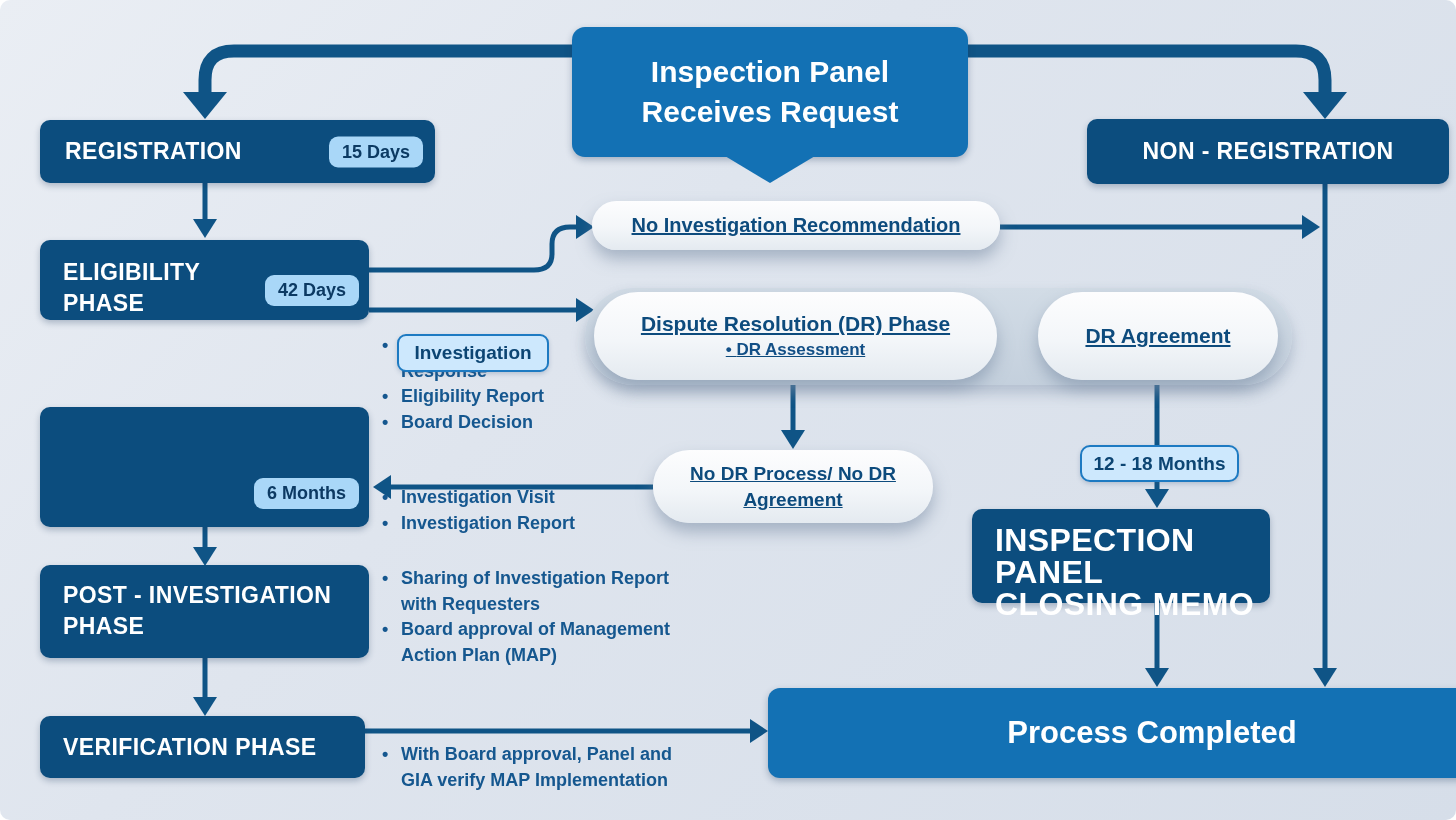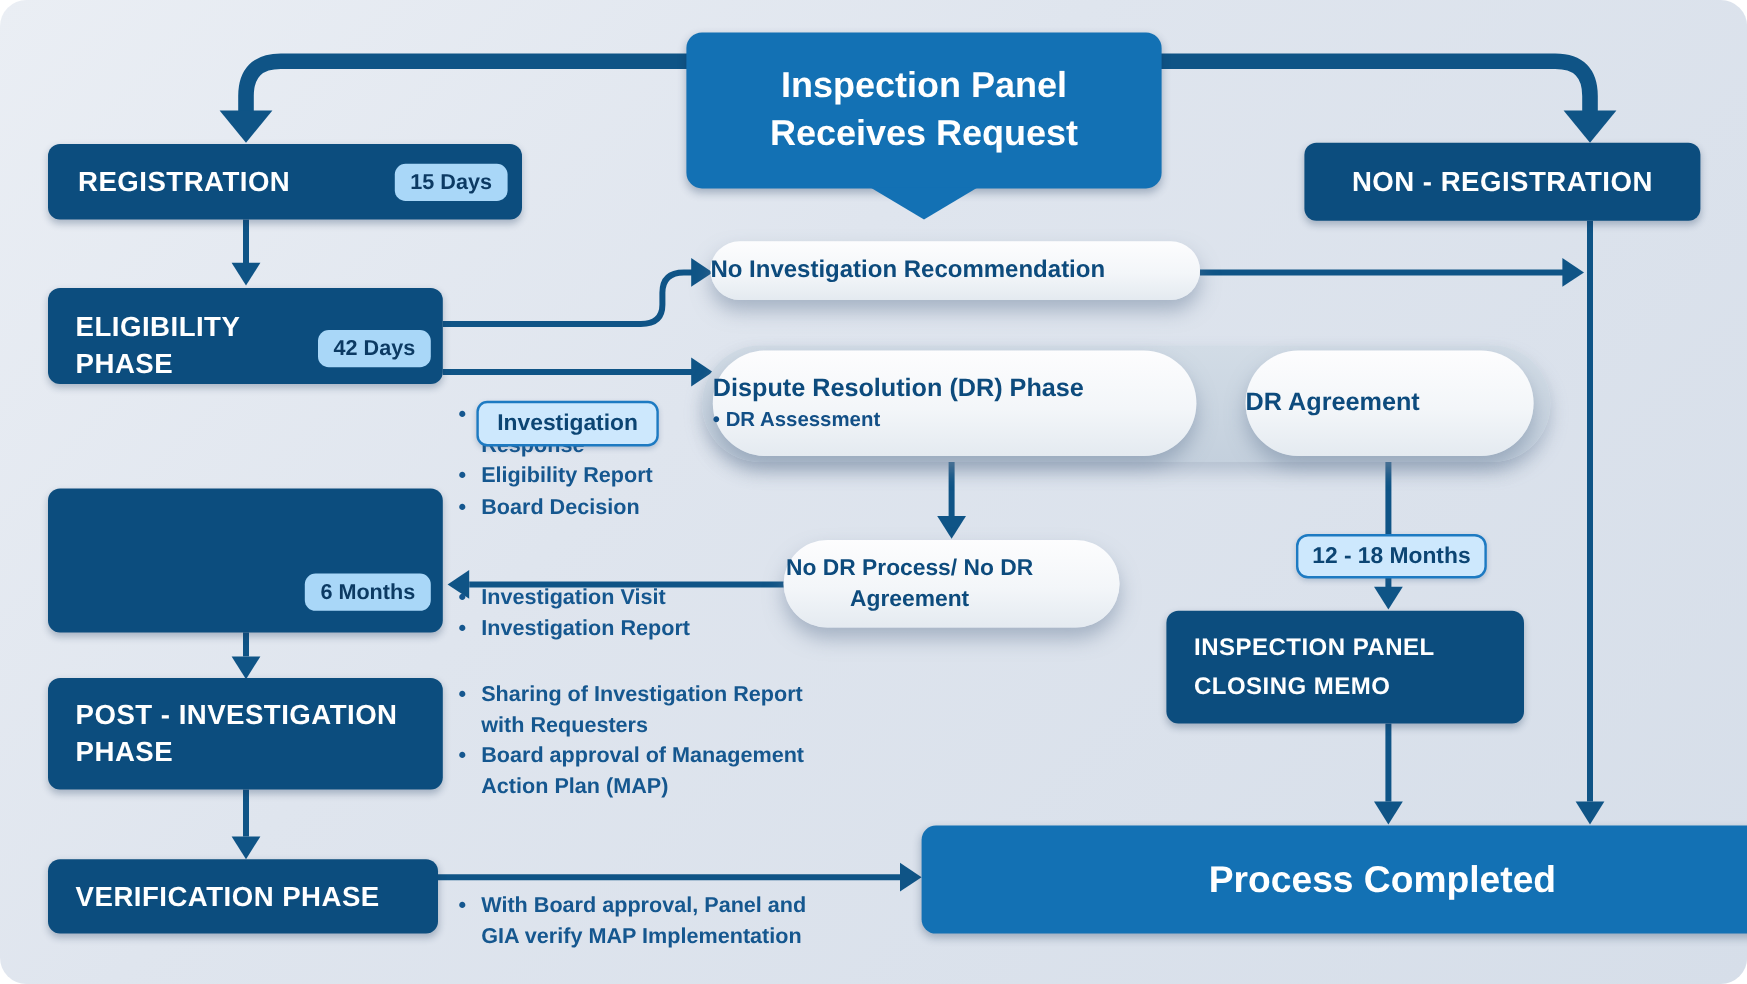--- a/index.html
+++ b/index.html
@@ -1,19 +1,19 @@
 <!DOCTYPE html>
 <html><head>
 <meta charset="utf-8">
 <style>
   html,body{margin:0;padding:0;background:#ffffff;}
   body{font-family:"Liberation Sans","DejaVu Sans",sans-serif;}
   #canvas{
     position:relative;width:1456px;height:820px;overflow:hidden;
-    border-radius:22px;
+    border-radius:10px;
     background:linear-gradient(135deg,#eaeef4 0%,#dfe5ee 40%,#d6dee9 100%);
   }
   svg.connectors{position:absolute;left:0;top:0;z-index:1;}
 
   .navybox{
     position:absolute;z-index:2;background:#0c4d7e;border-radius:10px;
     box-shadow:0 3px 6px rgba(20,50,85,.28);color:#ffffff;
   }
   .navybox .lbl{
     font-weight:bold;font-size:23px;letter-spacing:.4px;line-height:31px;color:#fff;
@@ -32,21 +32,21 @@
     border-radius:9px;color:#0c4573;font-weight:bold;font-size:19px;
     display:flex;align-items:center;justify-content:center;white-space:nowrap;
     box-shadow:0 2px 4px rgba(60,90,130,.25);
     margin-top:43px;
   }
   .pill{
     position:absolute;z-index:2;border-radius:40px;
     background:linear-gradient(180deg,#fdfdfe 0%,#f3f6f9 55%,#e4eaf0 100%);
     box-shadow:0 9px 16px rgba(110,130,155,.5);
     color:#0d4b7d;font-weight:bold;display:flex;flex-direction:column;
-    align-items:flex-start;justify-content:center;text-align:center;
+    align-items:center;justify-content:center;text-align:center;text-decoration:underline;
   }
   .capsule{
     position:absolute;z-index:1;border-radius:50px;
     background:linear-gradient(180deg,#d2dce6 0%,#c4d0dd 100%);
     box-shadow:0 8px 14px rgba(120,140,165,.4);
   }
   ul.bullets{
     position:absolute;z-index:2;margin:0;padding:0;list-style:none;
     color:#15578f;font-weight:bold;font-size:18px;line-height:25.5px;
   }
@@ -118,21 +118,21 @@
   <div class="bluebox" style="left:572px;top:27px;width:396px;height:130px;">
     <div style="font-weight:bold;font-size:30px;line-height:40px;width:330px;">Inspection Panel Receives Request</div>
     <div class="chev"></div>
   </div>
 
   <div class="navybox" style="left:40px;top:120px;width:395px;height:63px;display:flex;align-items:center;">
     <div class="lbl" style="padding-left:25px;">REGISTRATION</div>
     <div class="durbadge" style="right:12px;top:50%;transform:translateY(-50%);">15 Days</div>
   </div>
 
-  <div class="navybox" style="left:1087px;top:119px;width:330px;height:65px;display:flex;align-items:center;justify-content:center;">
+  <div class="navybox" style="left:1087px;top:119px;width:362px;height:65px;display:flex;align-items:center;justify-content:center;">
     <div class="lbl">NON - REGISTRATION</div>
   </div>
 
   <div class="pill" style="left:592px;top:201px;width:408px;height:49px;font-size:20px;">
     <div>No Investigation Recommendation</div>
   </div>
 
   <div class="navybox" style="left:40px;top:240px;width:329px;height:80px;">
     <div class="lbl" style="padding:17px 0 0 23px;width:190px;">ELIGIBILITY PHASE</div>
     <div class="durbadge" style="right:10px;bottom:14px;">42 Days</div>
@@ -173,21 +173,21 @@
   <div class="navybox" style="left:40px;top:565px;width:329px;height:93px;">
     <div class="lbl" style="padding:15px 0 0 23px;width:290px;">POST - INVESTIGATION PHASE</div>
   </div>
 
   <ul class="bullets" style="left:380px;top:566px;width:300px;">
     <li>Sharing of Investigation Report with Requesters</li>
     <li>Board approval of Management Action Plan (MAP)</li>
   </ul>
 
   <div class="navybox" style="left:972px;top:509px;width:298px;height:94px;">
-    <div class="lbl" style="padding:15px 0 0 23px;width:260px;font-size:20px;line-height:32px;">INSPECTION PANEL CLOSING MEMO</div>
+    <div class="lbl" style="padding:15px 0 0 23px;width:260px;font-size:32px;line-height:32px;">INSPECTION PANEL CLOSING MEMO</div>
   </div>
 
   <div class="navybox" style="left:40px;top:716px;width:325px;height:62px;display:flex;align-items:center;">
     <div class="lbl" style="padding-left:23px;">VERIFICATION PHASE</div>
   </div>
 
   <ul class="bullets" style="left:380px;top:742px;width:295px;">
     <li>With Board approval, Panel and GIA verify MAP Implementation</li>
   </ul>
 

